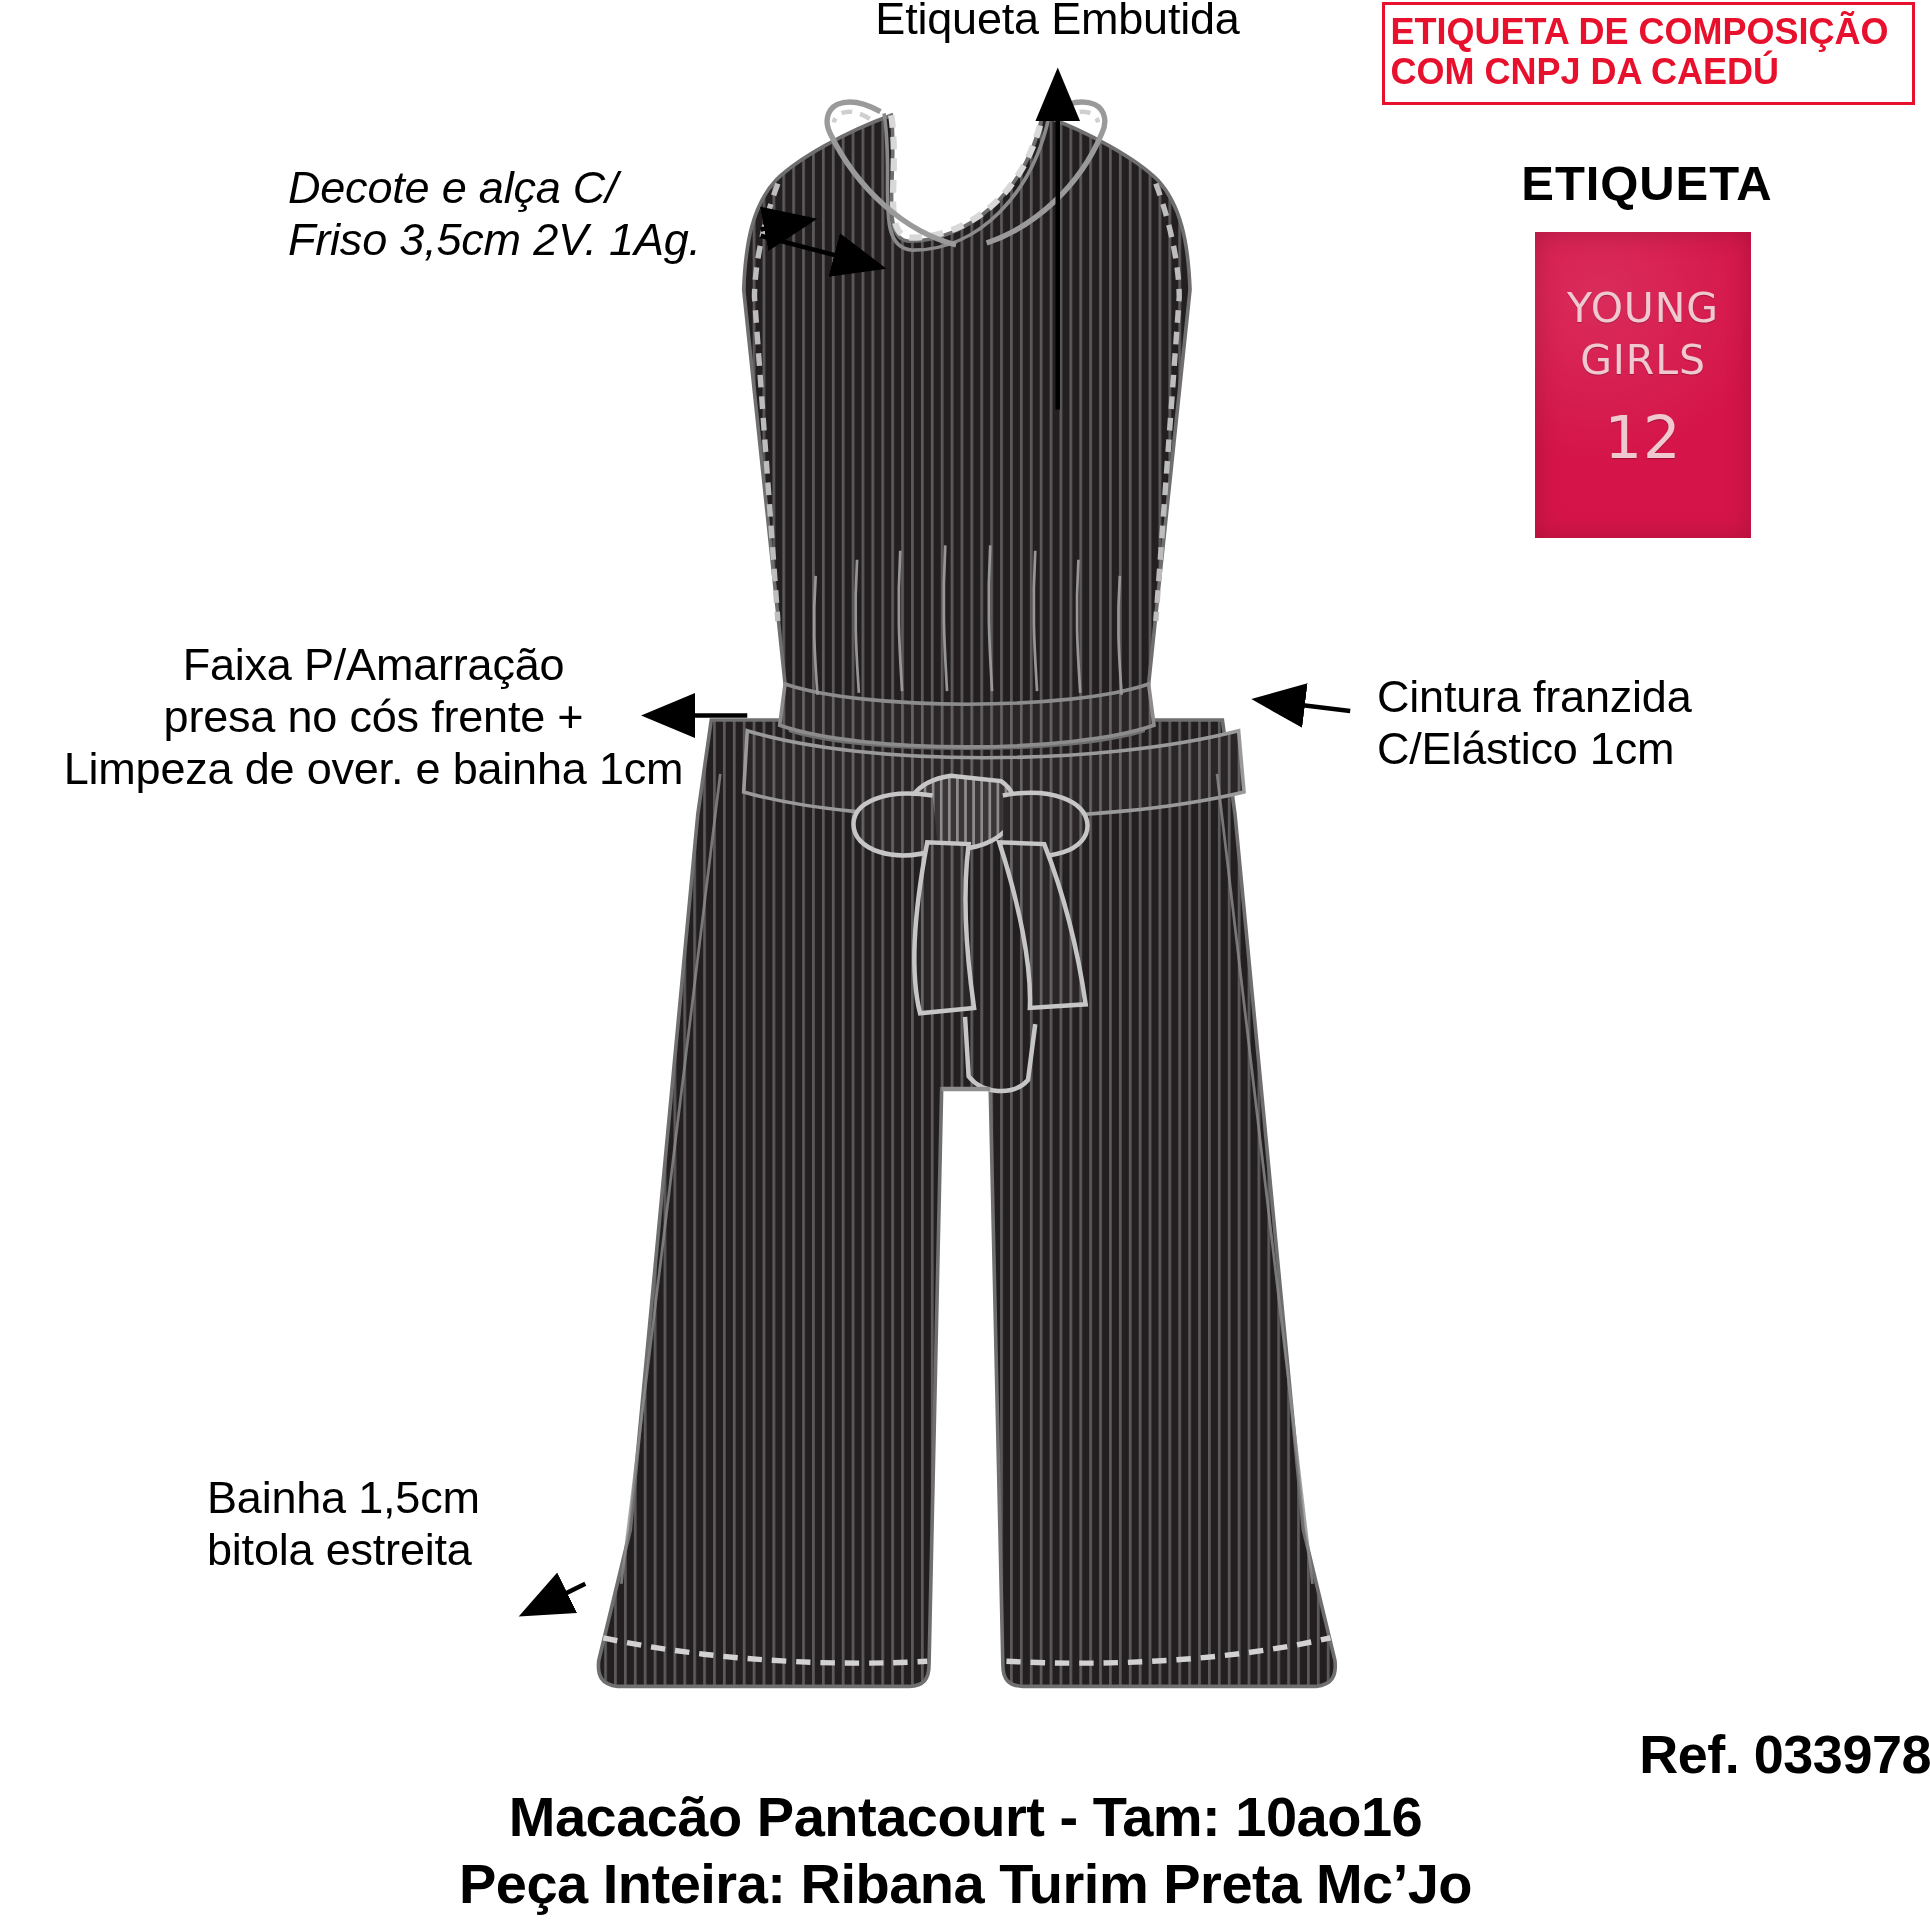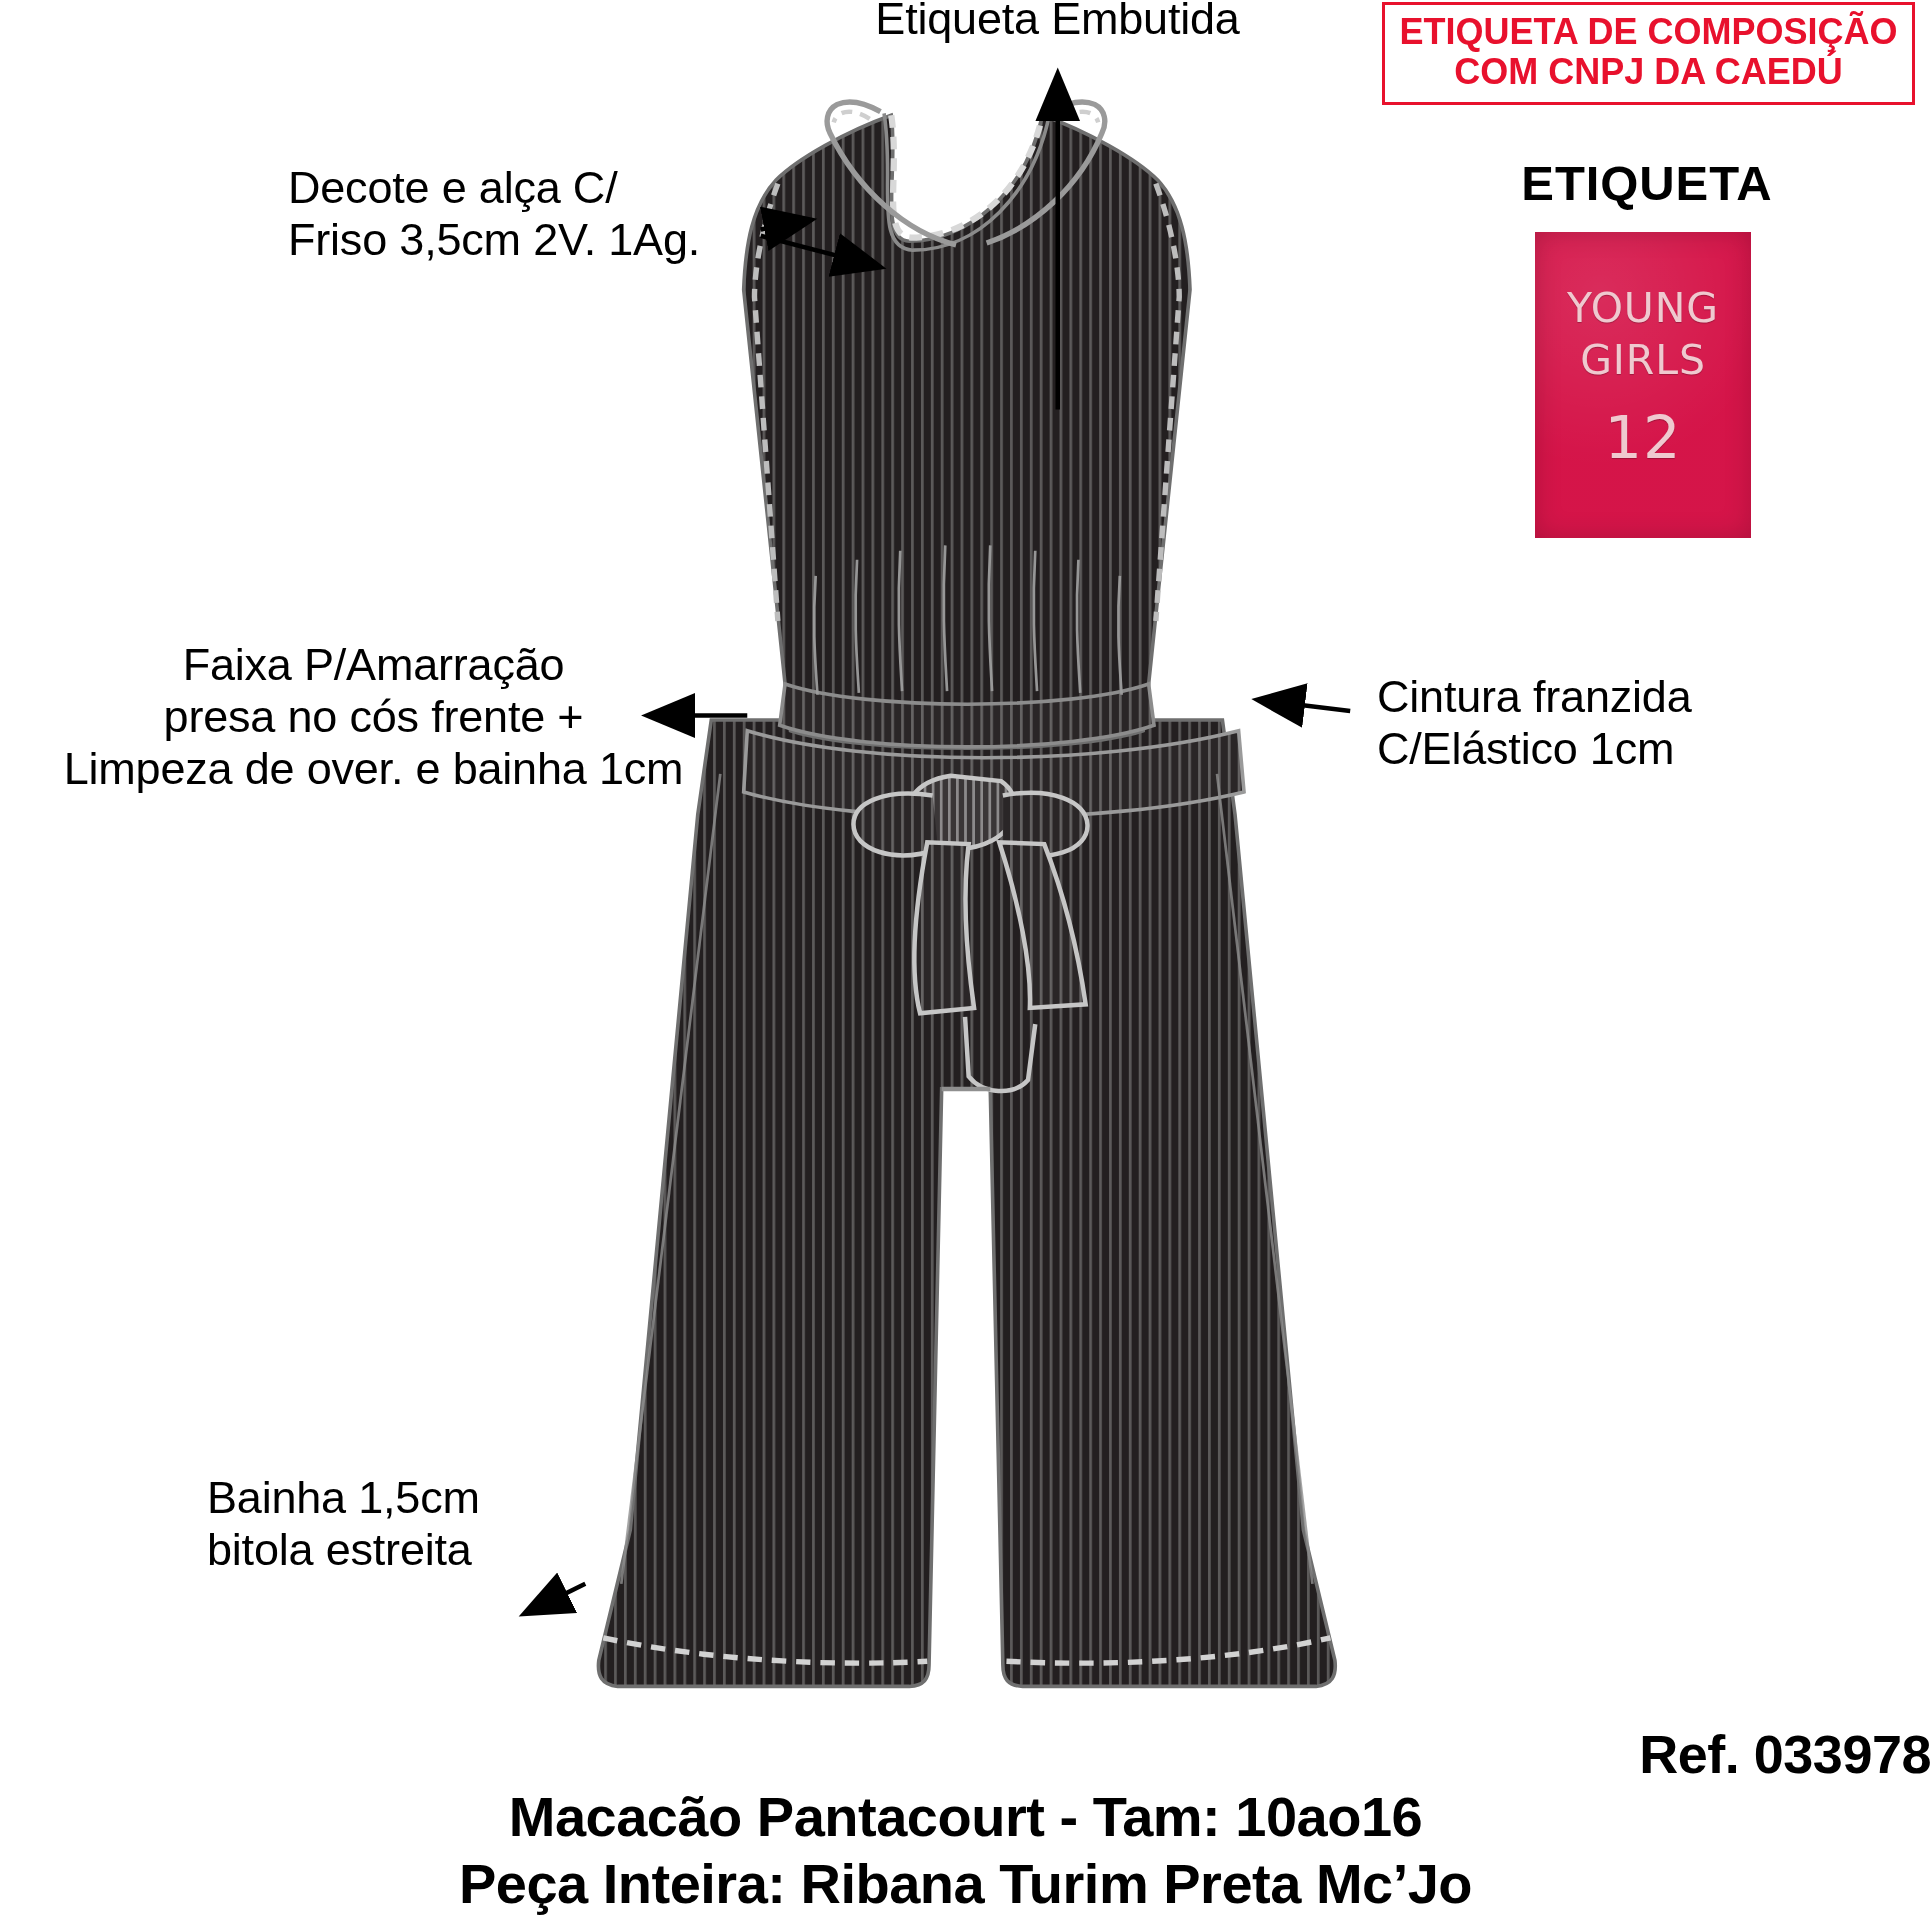--- a/index.html
+++ b/index.html
@@ -28,35 +28,35 @@
     font-size: 45px;
     line-height: 1.16;
     color: #000;
     white-space: pre-line;
     letter-spacing: -0.2px;
   }
   .anno.center { text-align: center; }
   .anno.left   { text-align: left; }
 
   #anno-etiqueta-embutida { left: 846px; top: -7.2px; width: 423px; text-align: center; }
-  #anno-decote           { left: 288px; top: 162px; width: 504px; text-align: left; }
+  #anno-decote           { left: 288px; top: 162px; width: 504px; text-align: left; font-style: italic; }
   #anno-faixa            { left: 0px;   top: 639px; width: 747px; text-align: center; }
   #anno-cintura          { left: 1377px; top: 671px; width: 540px; text-align: left; }
   #anno-bainha           { left: 207px; top: 1472px; width: 378px; text-align: left; }
 
   
   #composicao-box {
     position: absolute;
     left: 1382px;
     top: 1.8px;
     width: 533px;
     padding: 7.2px 5.4px 9px 5.4px;
     border: 3.6px solid #e8112d;
     box-sizing: border-box;
-    text-align: center;
+    text-align: left;
   }
   #composicao-box .line {
     display: block;
     color: #e8112d;
     font-weight: bold;
     font-size: 36px;
     line-height: 1.12;
     letter-spacing: 0px;
   }
 

